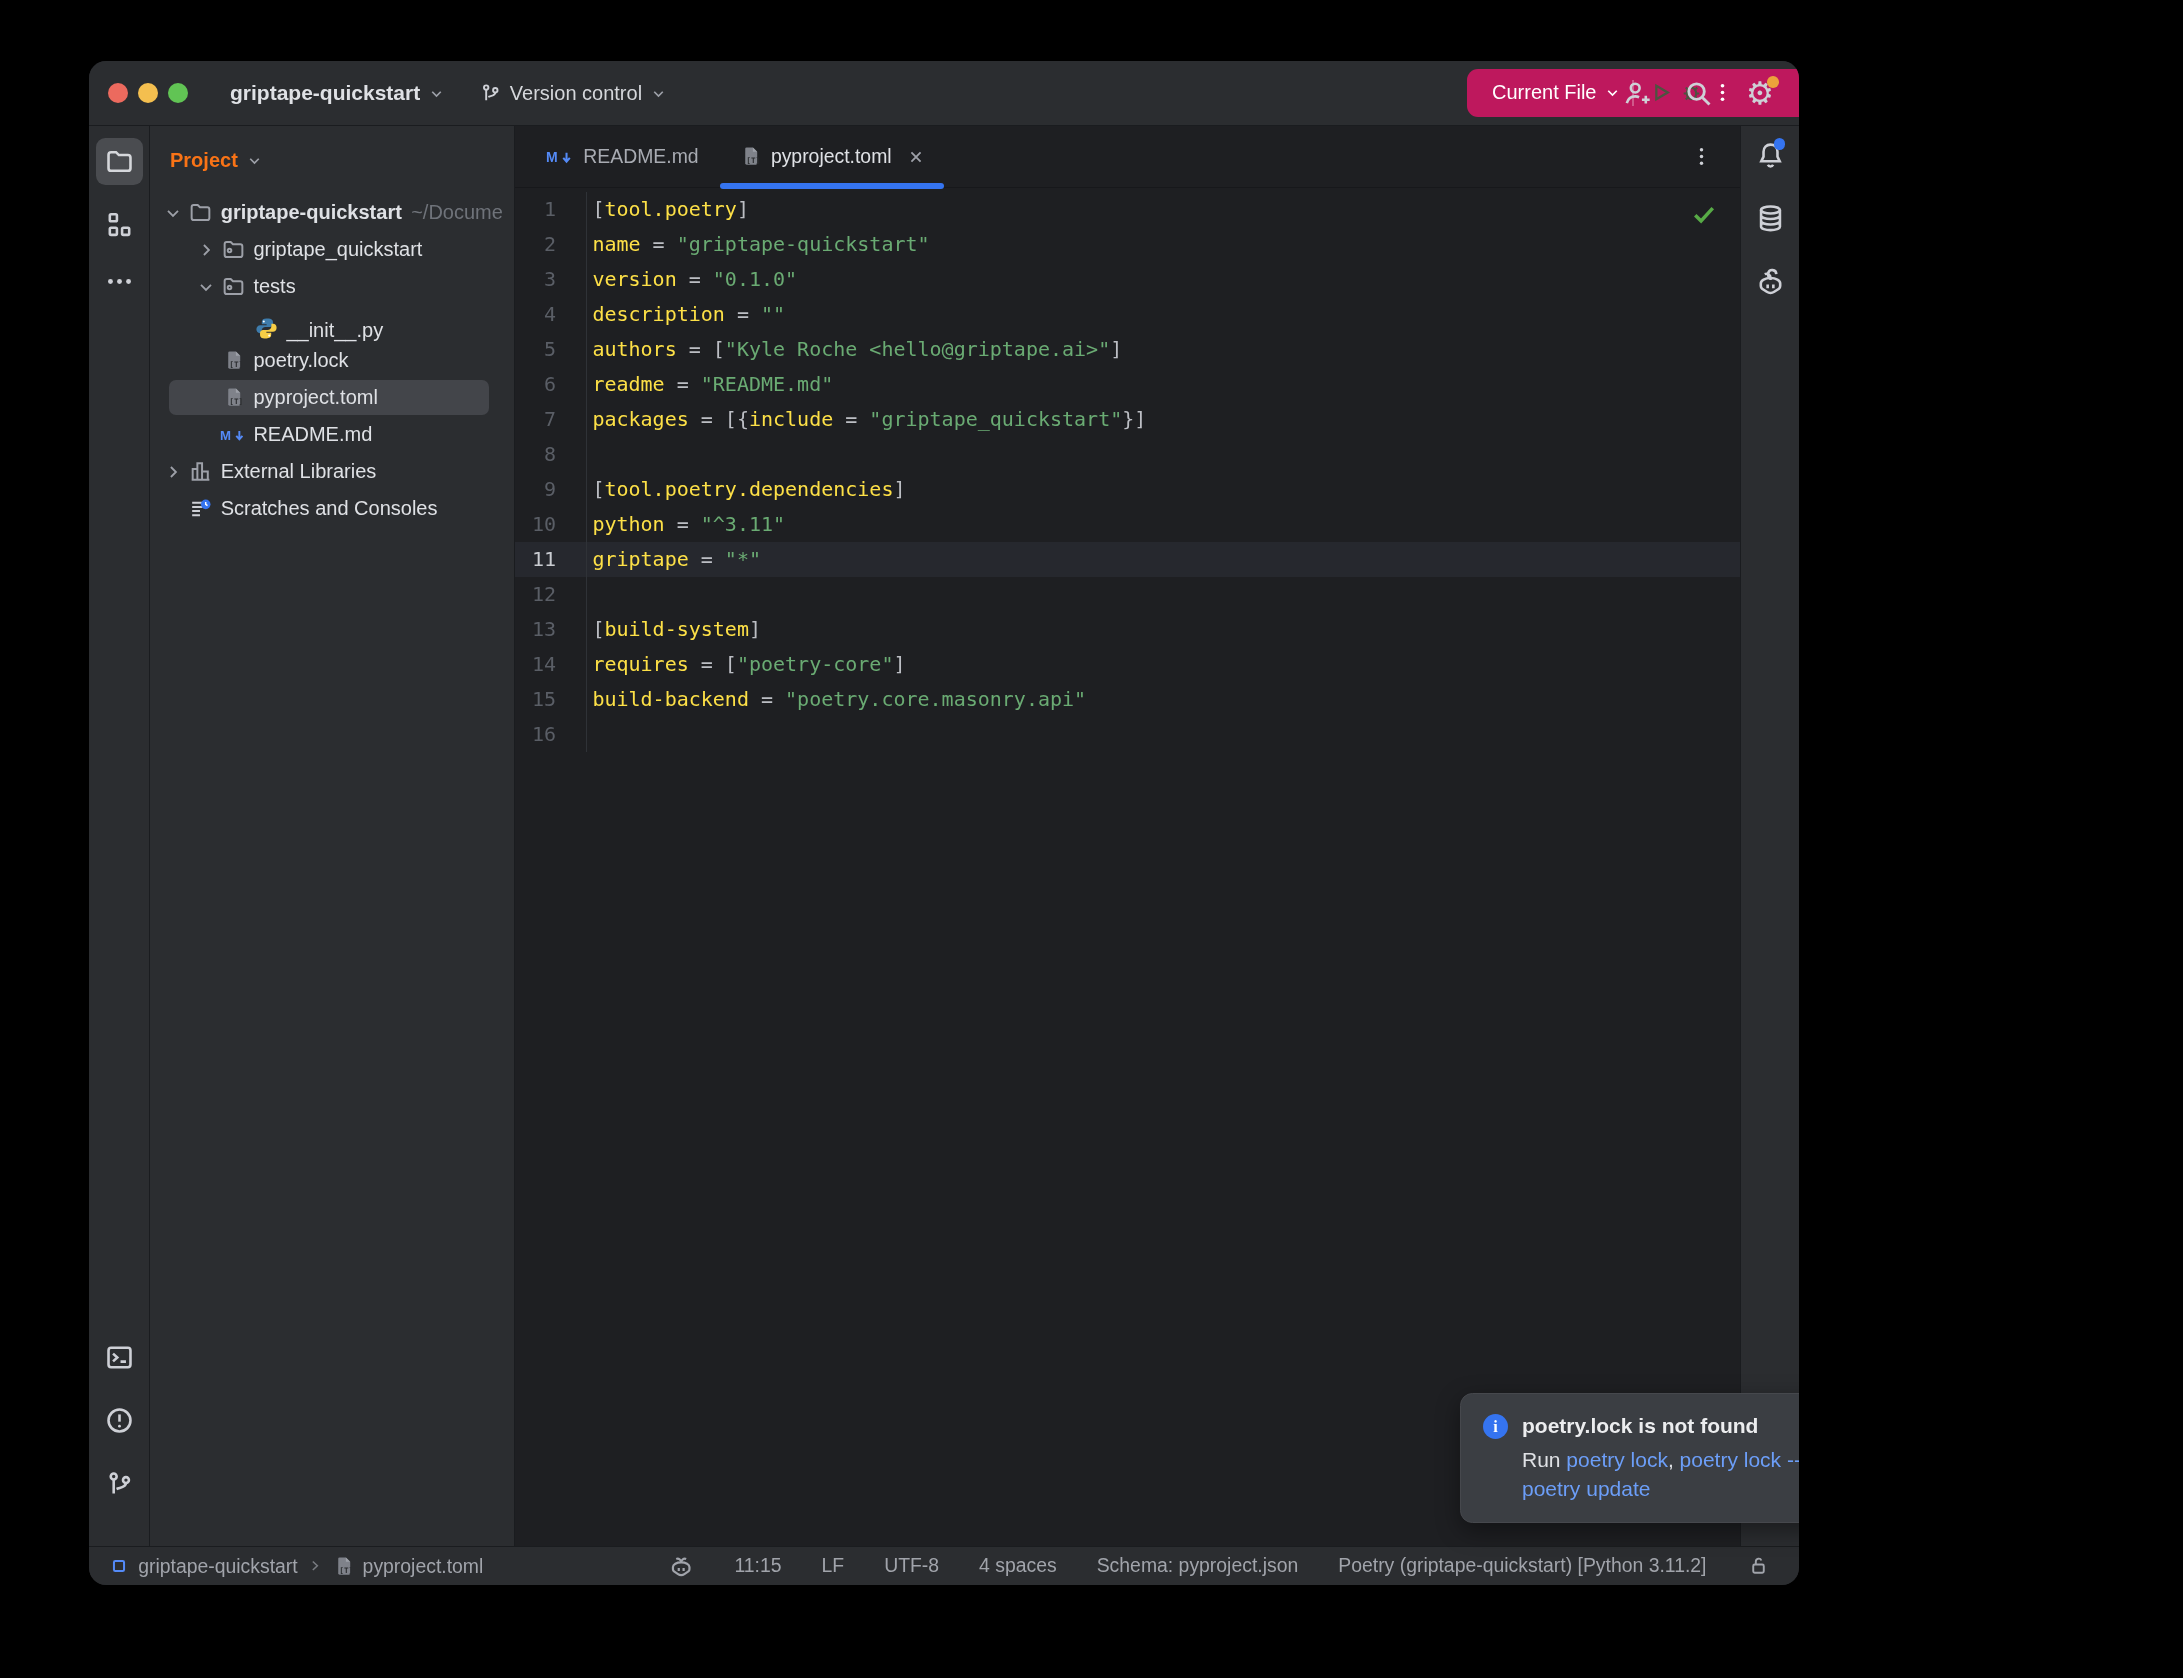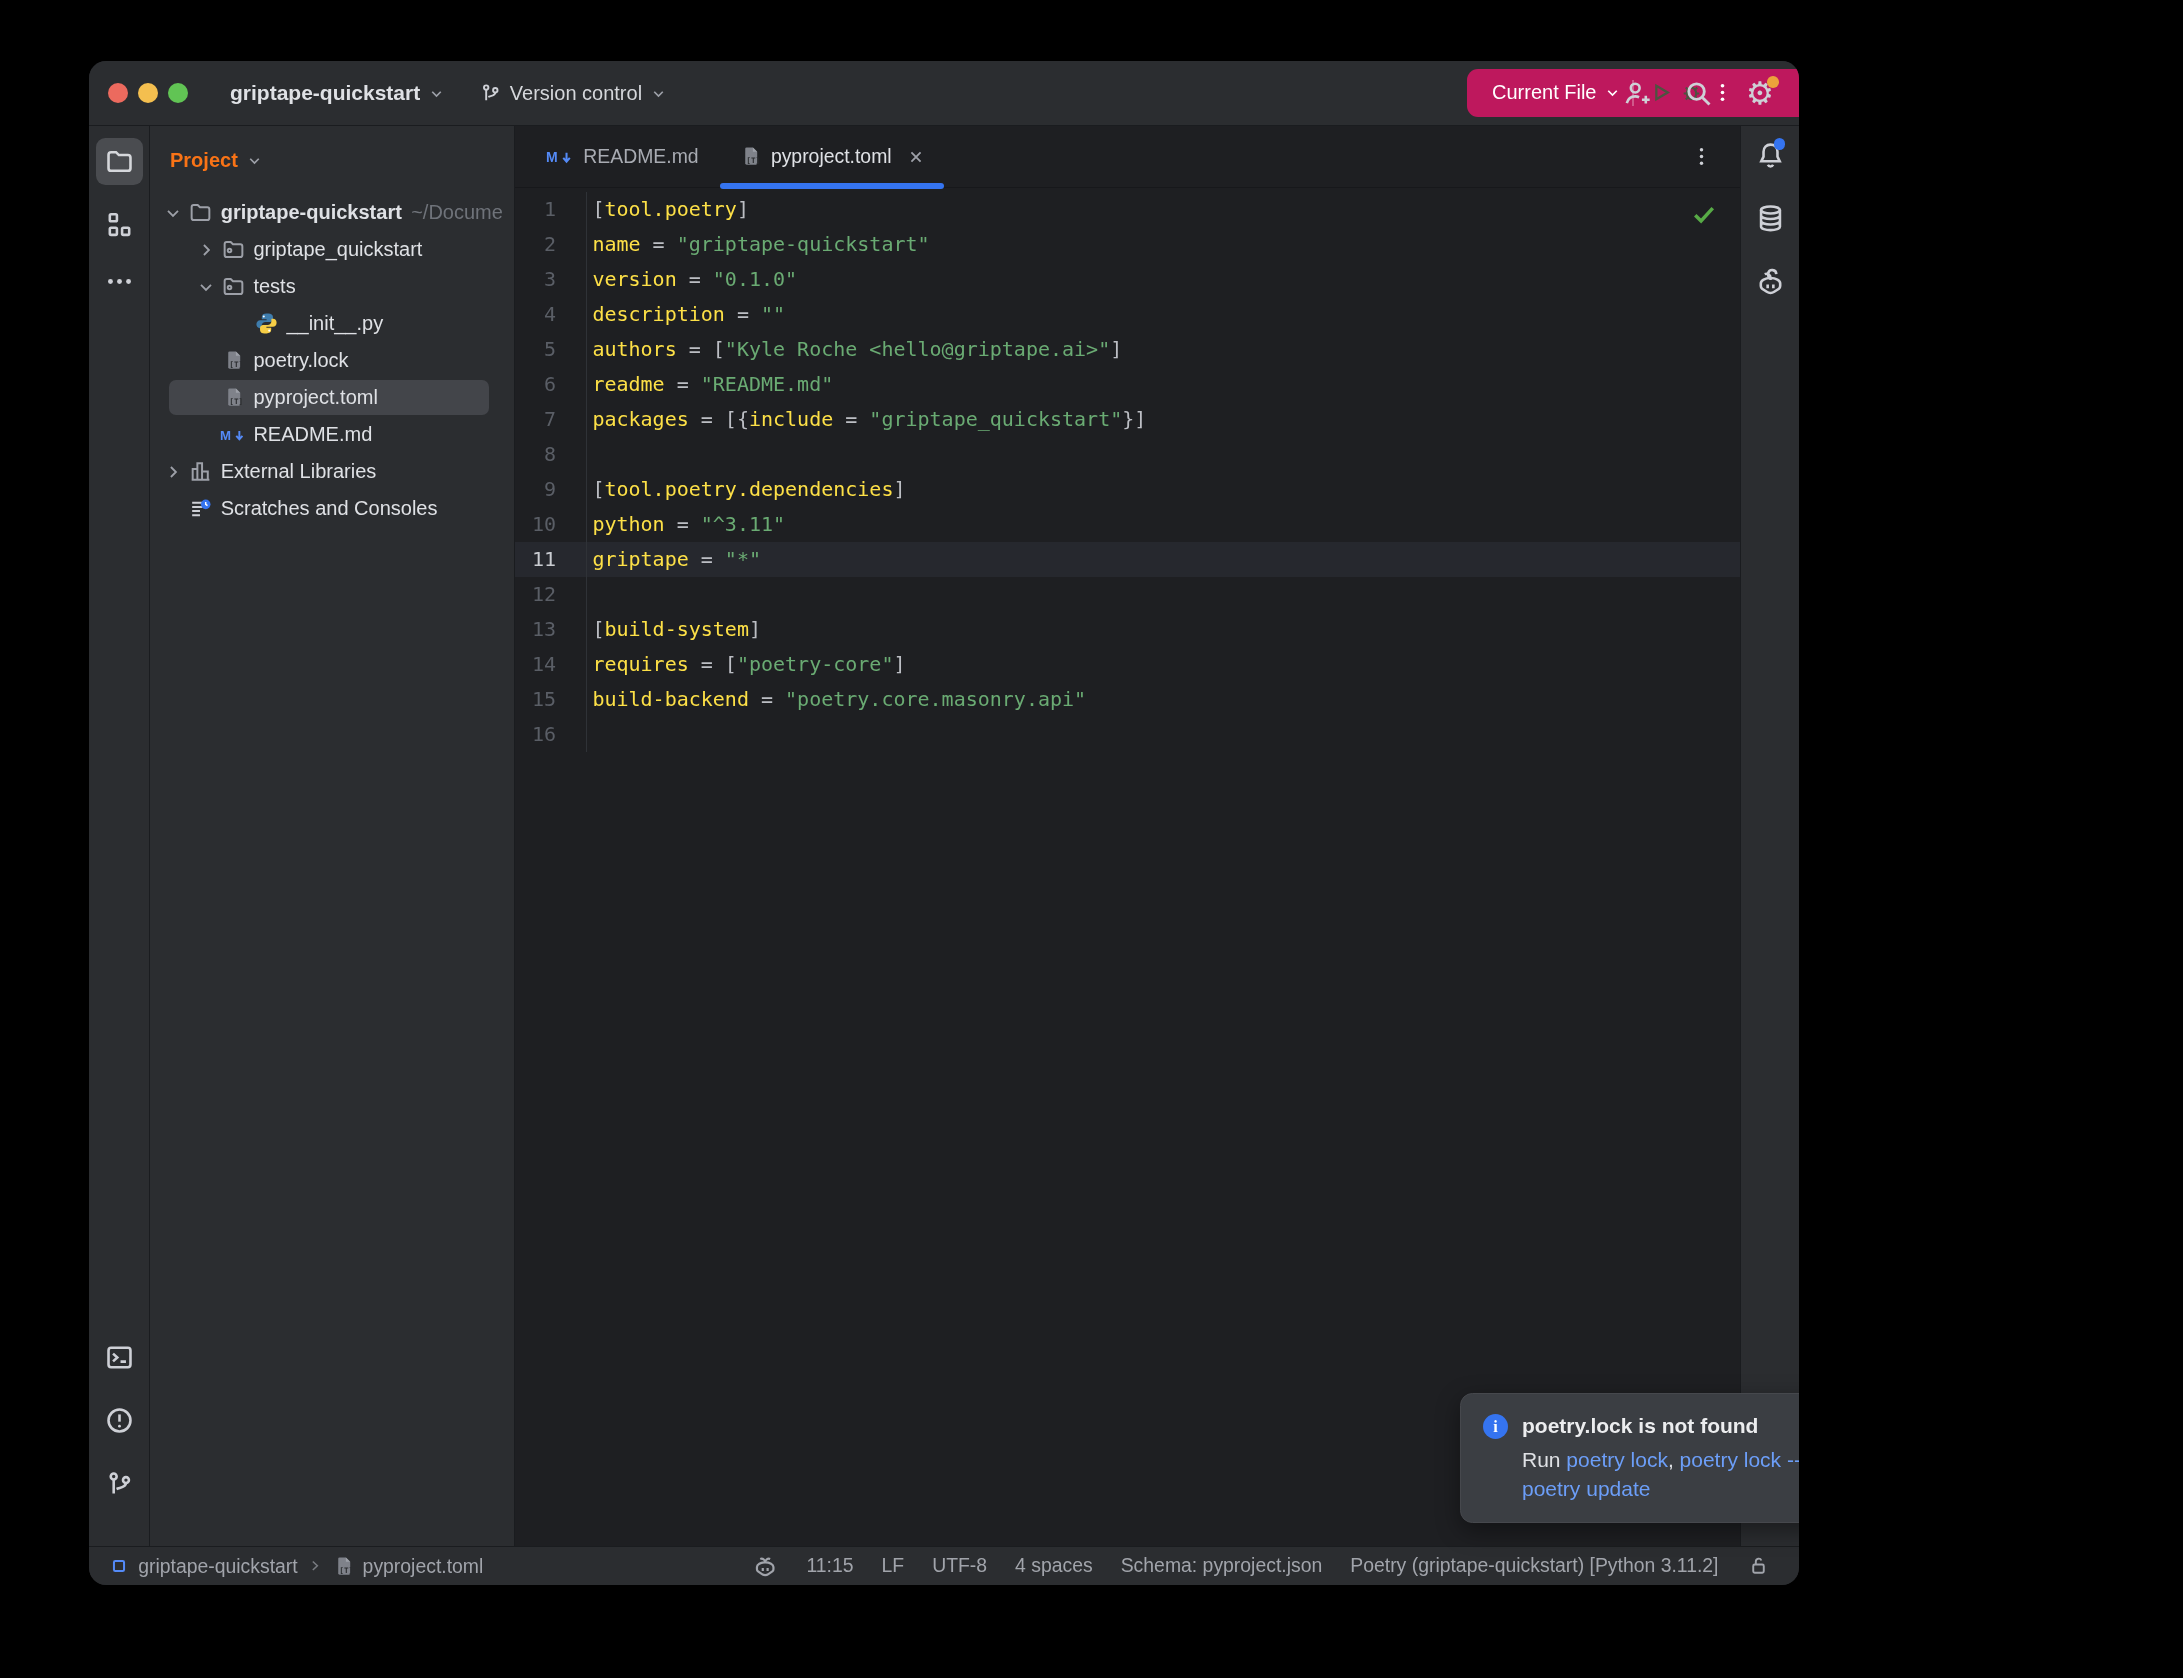--- a/index.html
+++ b/index.html
@@ -70,21 +70,21 @@
   .notif-title{color:#ecedef;font-size:21px;font-weight:700;line-height:26.4px;}
   .notif-body{margin-top:6.2px;color:#dfe1e5;font-size:21px;line-height:29px;}
   .notif-body .lnk{color:#6c9ef8;}
   .info-ic{width:25px;height:25px;border-radius:50%;background:#3574f0;color:#fff;font-weight:700;font-size:16.3px;
     display:flex;align-items:center;justify-content:center;flex:0 0 25px;margin-top:1.6px;font-family:"Liberation Serif",serif;}
   
   .statusbar{height:39px;background:#2b2d30;border-top:1.6px solid #1a1c1f;display:flex;align-items:center;
     color:#a1a4ab;font-size:19.4px;flex:0 0 auto;padding:0 29.5px 0 19.4px;box-sizing:border-box;}
   .crumbs{display:flex;align-items:center;gap:9.3px;}
   .crumb{display:flex;align-items:center;gap:7.8px;}
-  .sb-right{margin-left:auto;display:flex;align-items:center;gap:28px;}
+  .sb-right{margin-left:auto;display:flex;align-items:center;gap:40px;}
   .sb-item{white-space:nowrap;}
   .ico{display:inline-flex;align-items:center;justify-content:center;}
 </style>
 </head>
 <body>
 
 <div class="window">
 
   <div class="titlebar">
     <div class="traffic">
@@ -249,21 +249,21 @@
               </svg>
             </span>
             <span class="t-icon">
               <svg width="25" height="25" viewBox="0 0 24 24" fill="none" stroke="#9da0a8" stroke-width="1.9">
                 <path d="M3.5 6.8c0-1.1.9-2 2-2h3.8l2.2 2.2h7c1.1 0 2 .9 2 2v8.2c0 1.1-.9 2-2 2h-13c-1.1 0-2-.9-2-2z"></path>
                 <circle cx="8.2" cy="13" r="1.7"></circle>
               </svg>
             </span>
             <span class="t-label">tests</span>
           </div>
-          <div class="row" style="padding-left: 75px;">
+          <div class="row" style="padding-left: 75px; align-items: flex-end;">
             <span class="chevbox"></span>
             <span class="t-icon">
               <svg width="25" height="25" viewBox="0 0 24 24">
                 <path fill="#3e7cac" d="M11.9 2.5c-2.6 0-4.4 1.1-4.4 3.2V8h4.6v.9H5.9c-2 0-3.6 1.6-3.6 3.9 0 2.2 1.4 3.7 3.4 3.7h1.6v-2.4c0-2 1.7-3.6 3.7-3.6h4.3c1.6 0 2.9-1.3 2.9-2.9V5.7c0-1.9-1.9-3.2-4.3-3.2z"></path>
                 <circle cx="9.4" cy="5.2" r="1" fill="#fff"></circle>
                 <path fill="#f7ce46" d="M12.1 21.5c2.6 0 4.4-1.1 4.4-3.2V16h-4.6v-.9h6.2c2 0 3.6-1.6 3.6-3.9 0-2.2-1.4-3.7-3.4-3.7h-1.6v2.4c0 2-1.7 3.6-3.7 3.6H8.7c-1.6 0-2.9 1.3-2.9 2.9v2.1c0 1.9 1.9 3.2 4.3 3.2z"></path>
                 <circle cx="14.6" cy="18.8" r="1" fill="#fff"></circle>
               </svg>
             </span>
             <span class="t-label">__init__.py</span>

